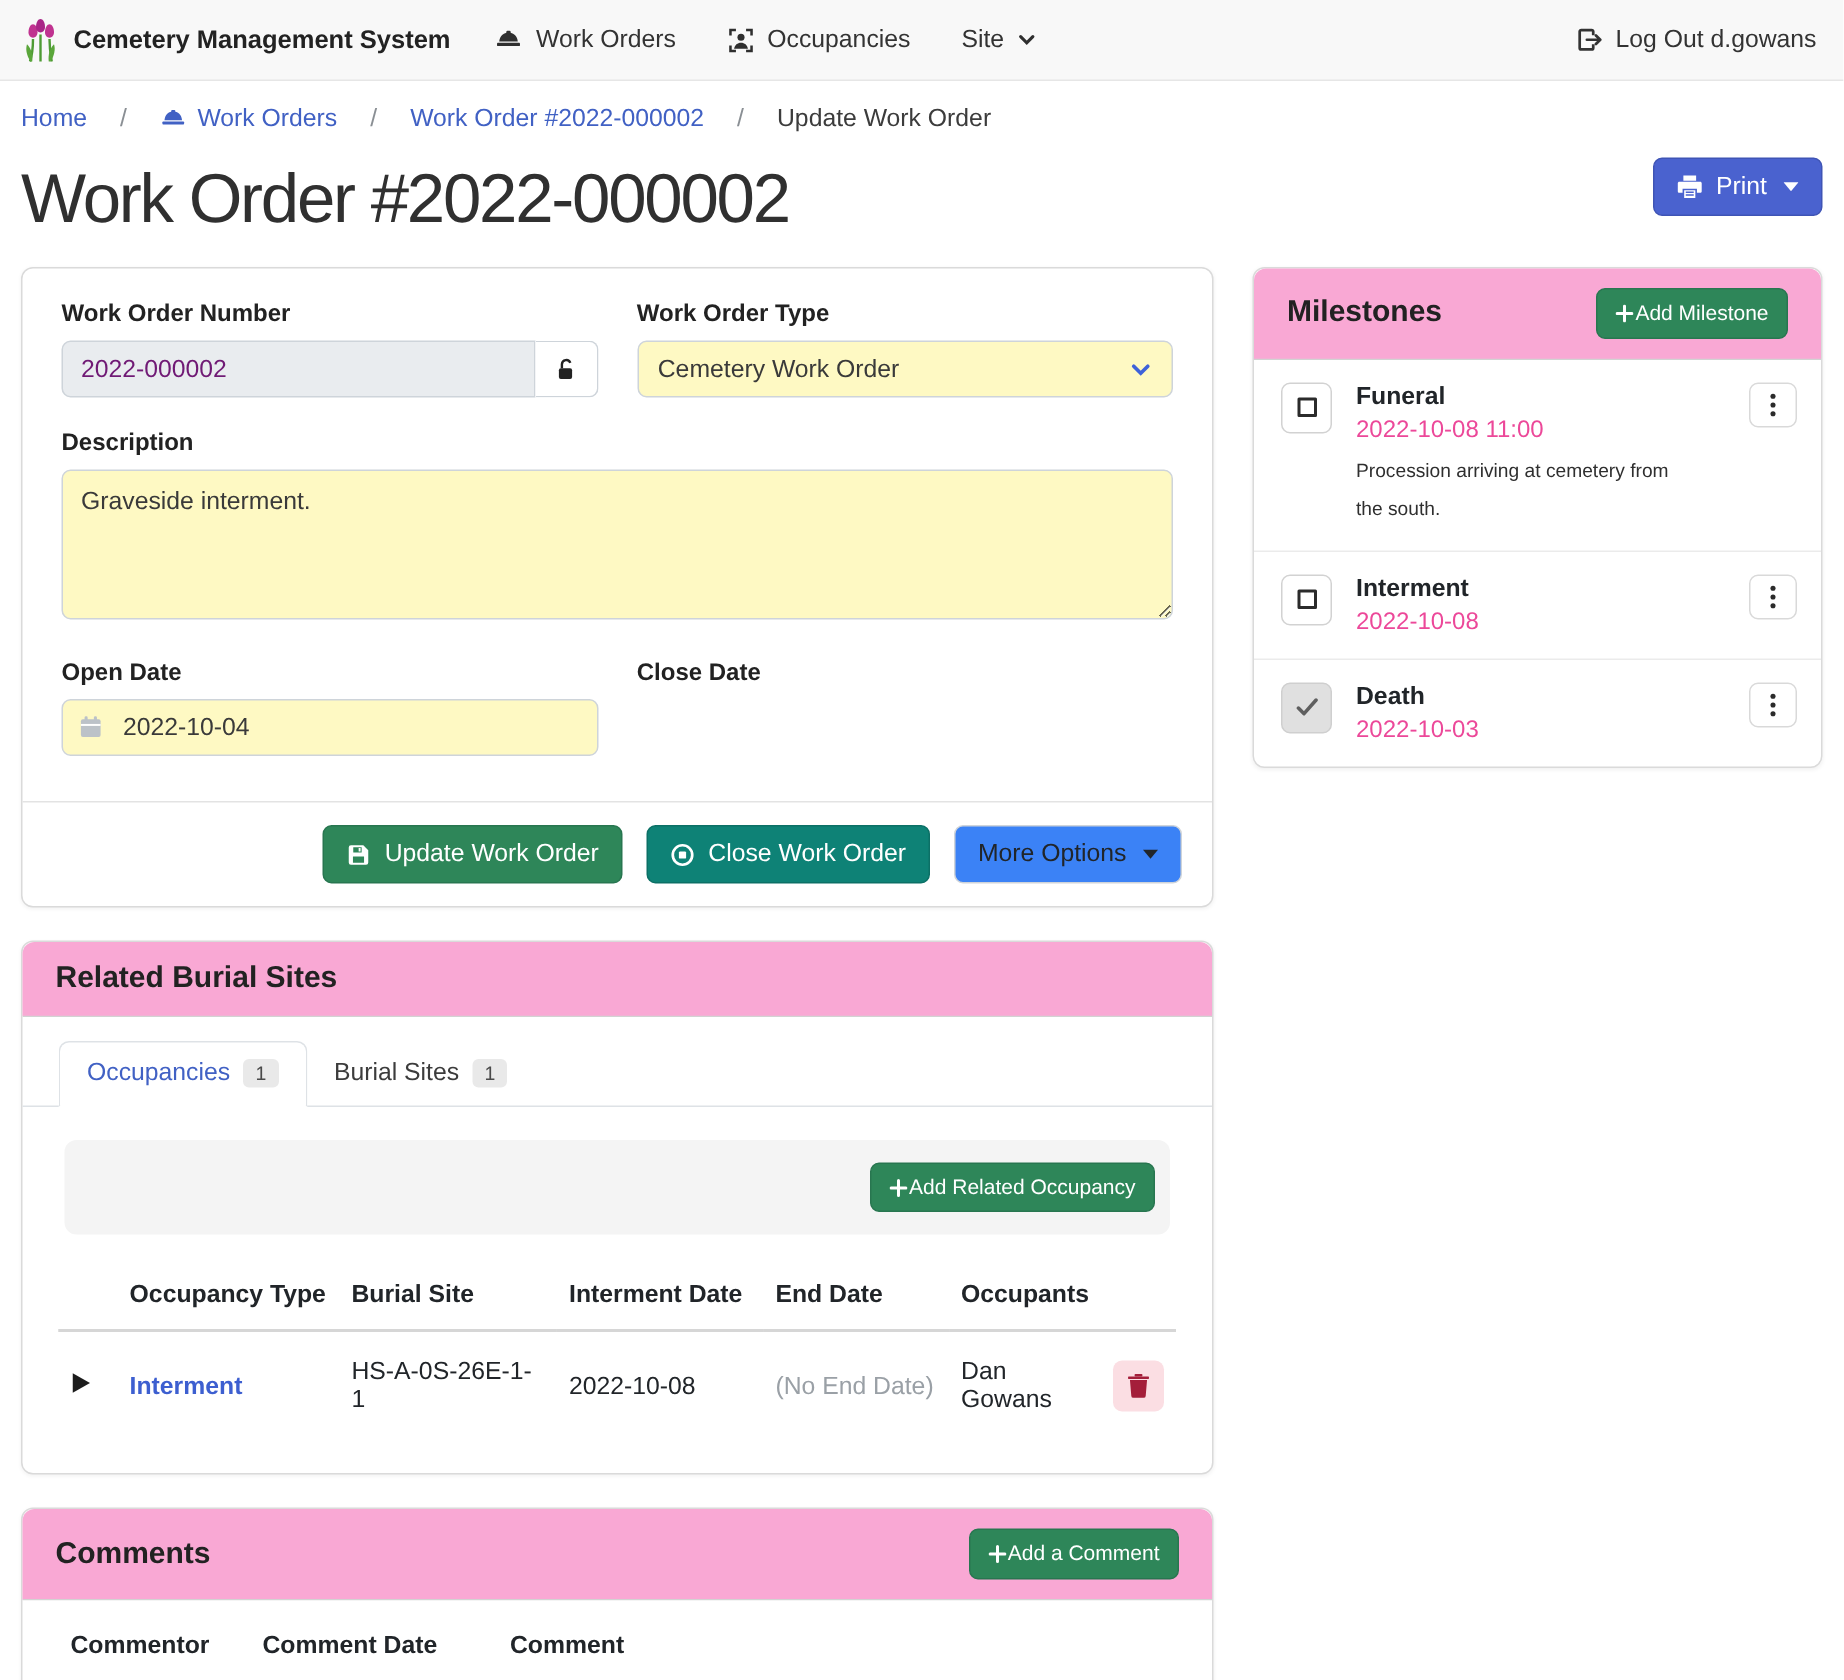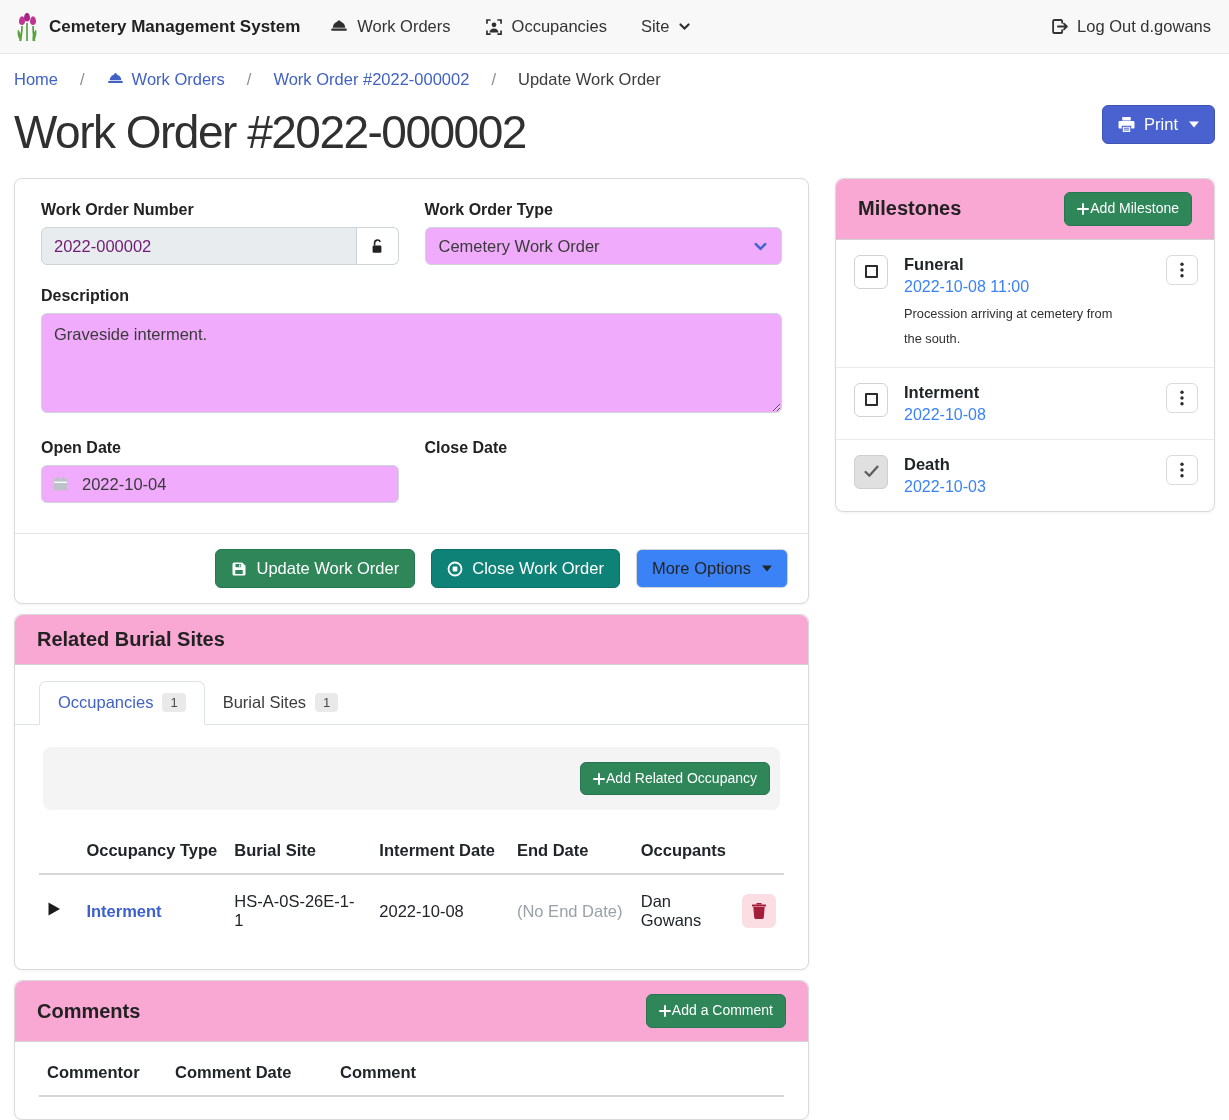--- a/index.html
+++ b/index.html
@@ -50,21 +50,21 @@
     background:#f9a8d4; border-bottom:1px solid #d2d2d2; border-radius:8px 8px 0 0;
     padding:13px 22px; display:flex; justify-content:space-between; align-items:center; min-height:50px;
   }
   .section-title { font-size:20px; font-weight:700; margin:0; color:#222; }
 
   
   .form-body { padding:22px 26px 8px; }
   .form-grid { display:grid; grid-template-columns:1fr 1fr; column-gap:26px; }
   .field-label { display:block; font-weight:700; font-size:16px; margin:0 0 8px; color:#222; }
   .input, .textarea, .select {
-    width:100%; border:1px solid #ced4da; border-radius:6px; background:#f0abfc;
+    width:100%; border:1px solid #ced4da; border-radius:6px; background:#fef9c3;
     font-family:"Liberation Sans", sans-serif; font-size:16.5px; color:#3a3a3a;
   }
   .input { height:38px; padding:0 12px; }
   .input:disabled, .input.disabled { background:#e9ecef; color:#701a75; }
   .input-group { display:flex; }
   .input-group .input { border-top-right-radius:0; border-bottom-right-radius:0; }
   .addon-btn {
     width:46px; border:1px solid #ced4da; border-left:none; border-radius:0 6px 6px 0;
     background:#fff; display:flex; align-items:center; justify-content:center; color:#222; cursor:pointer;
   }
@@ -77,21 +77,21 @@
   .form-footer { border-top:1px solid #e3e3e3; padding:15px 20px; display:flex; justify-content:flex-end; gap:16px; }
 
   
   .milestone { display:flex; gap:16px; padding:15px 18px; border-bottom:1px solid #ebebeb; position:relative; }
   .milestone:last-child { border-bottom:none; }
   .check-btn { width:34px; height:34px; flex:none; border:1px solid #d2d2d2; border-radius:6px; background:#fff;
                display:flex; align-items:center; justify-content:center; cursor:pointer; color:#2b2b2b; }
   .check-btn.checked { background:#e0e0e0; border-color:#cfcfcf; color:#5f5f5f; }
   .check-empty { width:13px; height:13px; border:2px solid #2b2b2b; border-radius:1px; }
   .m-name { font-weight:700; font-size:16.5px; margin-bottom:4px; }
-  .m-date { font-size:16px; color:#3b82f6; }
+  .m-date { font-size:16px; color:#ec4899; }
   .m-desc { font-size:12.8px; color:#2f2f2f; width:225px; line-height:1.95; margin-top:6px; }
   .kebab-btn { position:absolute; right:16px; top:15px; width:32px; height:30px; border:1px solid #d9d9d9;
                border-radius:6px; background:#fff; display:flex; align-items:center; justify-content:center;
                color:#2b2b2b; cursor:pointer; }
 
   
   .tabs { display:flex; padding:16px 24px 0; border-bottom:1px solid #dee2e6; }
   .tab { display:flex; align-items:center; gap:9px; padding:11px 18px 12px; font-size:16.5px; color:#3c3c3c;
          cursor:pointer; margin-bottom:-1px; }
   .tab.active { color:#4161c4; background:#fff; border:1px solid #dee2e6; border-bottom:1px solid #fff;
@@ -109,21 +109,21 @@
               align-items:center; justify-content:center; cursor:pointer; }
   .btn-del { background:#fbdee3; color:#a41e3a; }
   .expand-btn { background:none; border:none; padding:0; color:#1c1c1c; cursor:pointer; display:inline-flex; }
 
   
   .col-exp { width:40px; }
   .rb-c1 { width:148px; } .rb-c2 { width:148px; } .rb-c3 { width:138px; } .rb-c4 { width:126px; }
   .cm-c1 { width:128px; } .cm-c2 { width:165px; }
   .cell-actions { display:flex; gap:9px; justify-content:flex-end; align-items:center; }
 
-  .mb22 { margin-bottom:10px; }
+  .mb22 { margin-bottom:22px; }
 </style>
 </head>
 <body>
 
 <header class="navbar">
   <div class="brand">
     <span style="display:flex">
       <svg width="26" height="30" viewBox="0 0 26 30">
         <path d="M8 14 C8 21 7 26 6 29" stroke="#4e9b34" stroke-width="1.6" fill="none"></path>
         <path d="M13 11 C13 19 13 25 13 29" stroke="#4e9b34" stroke-width="1.6" fill="none"></path>

